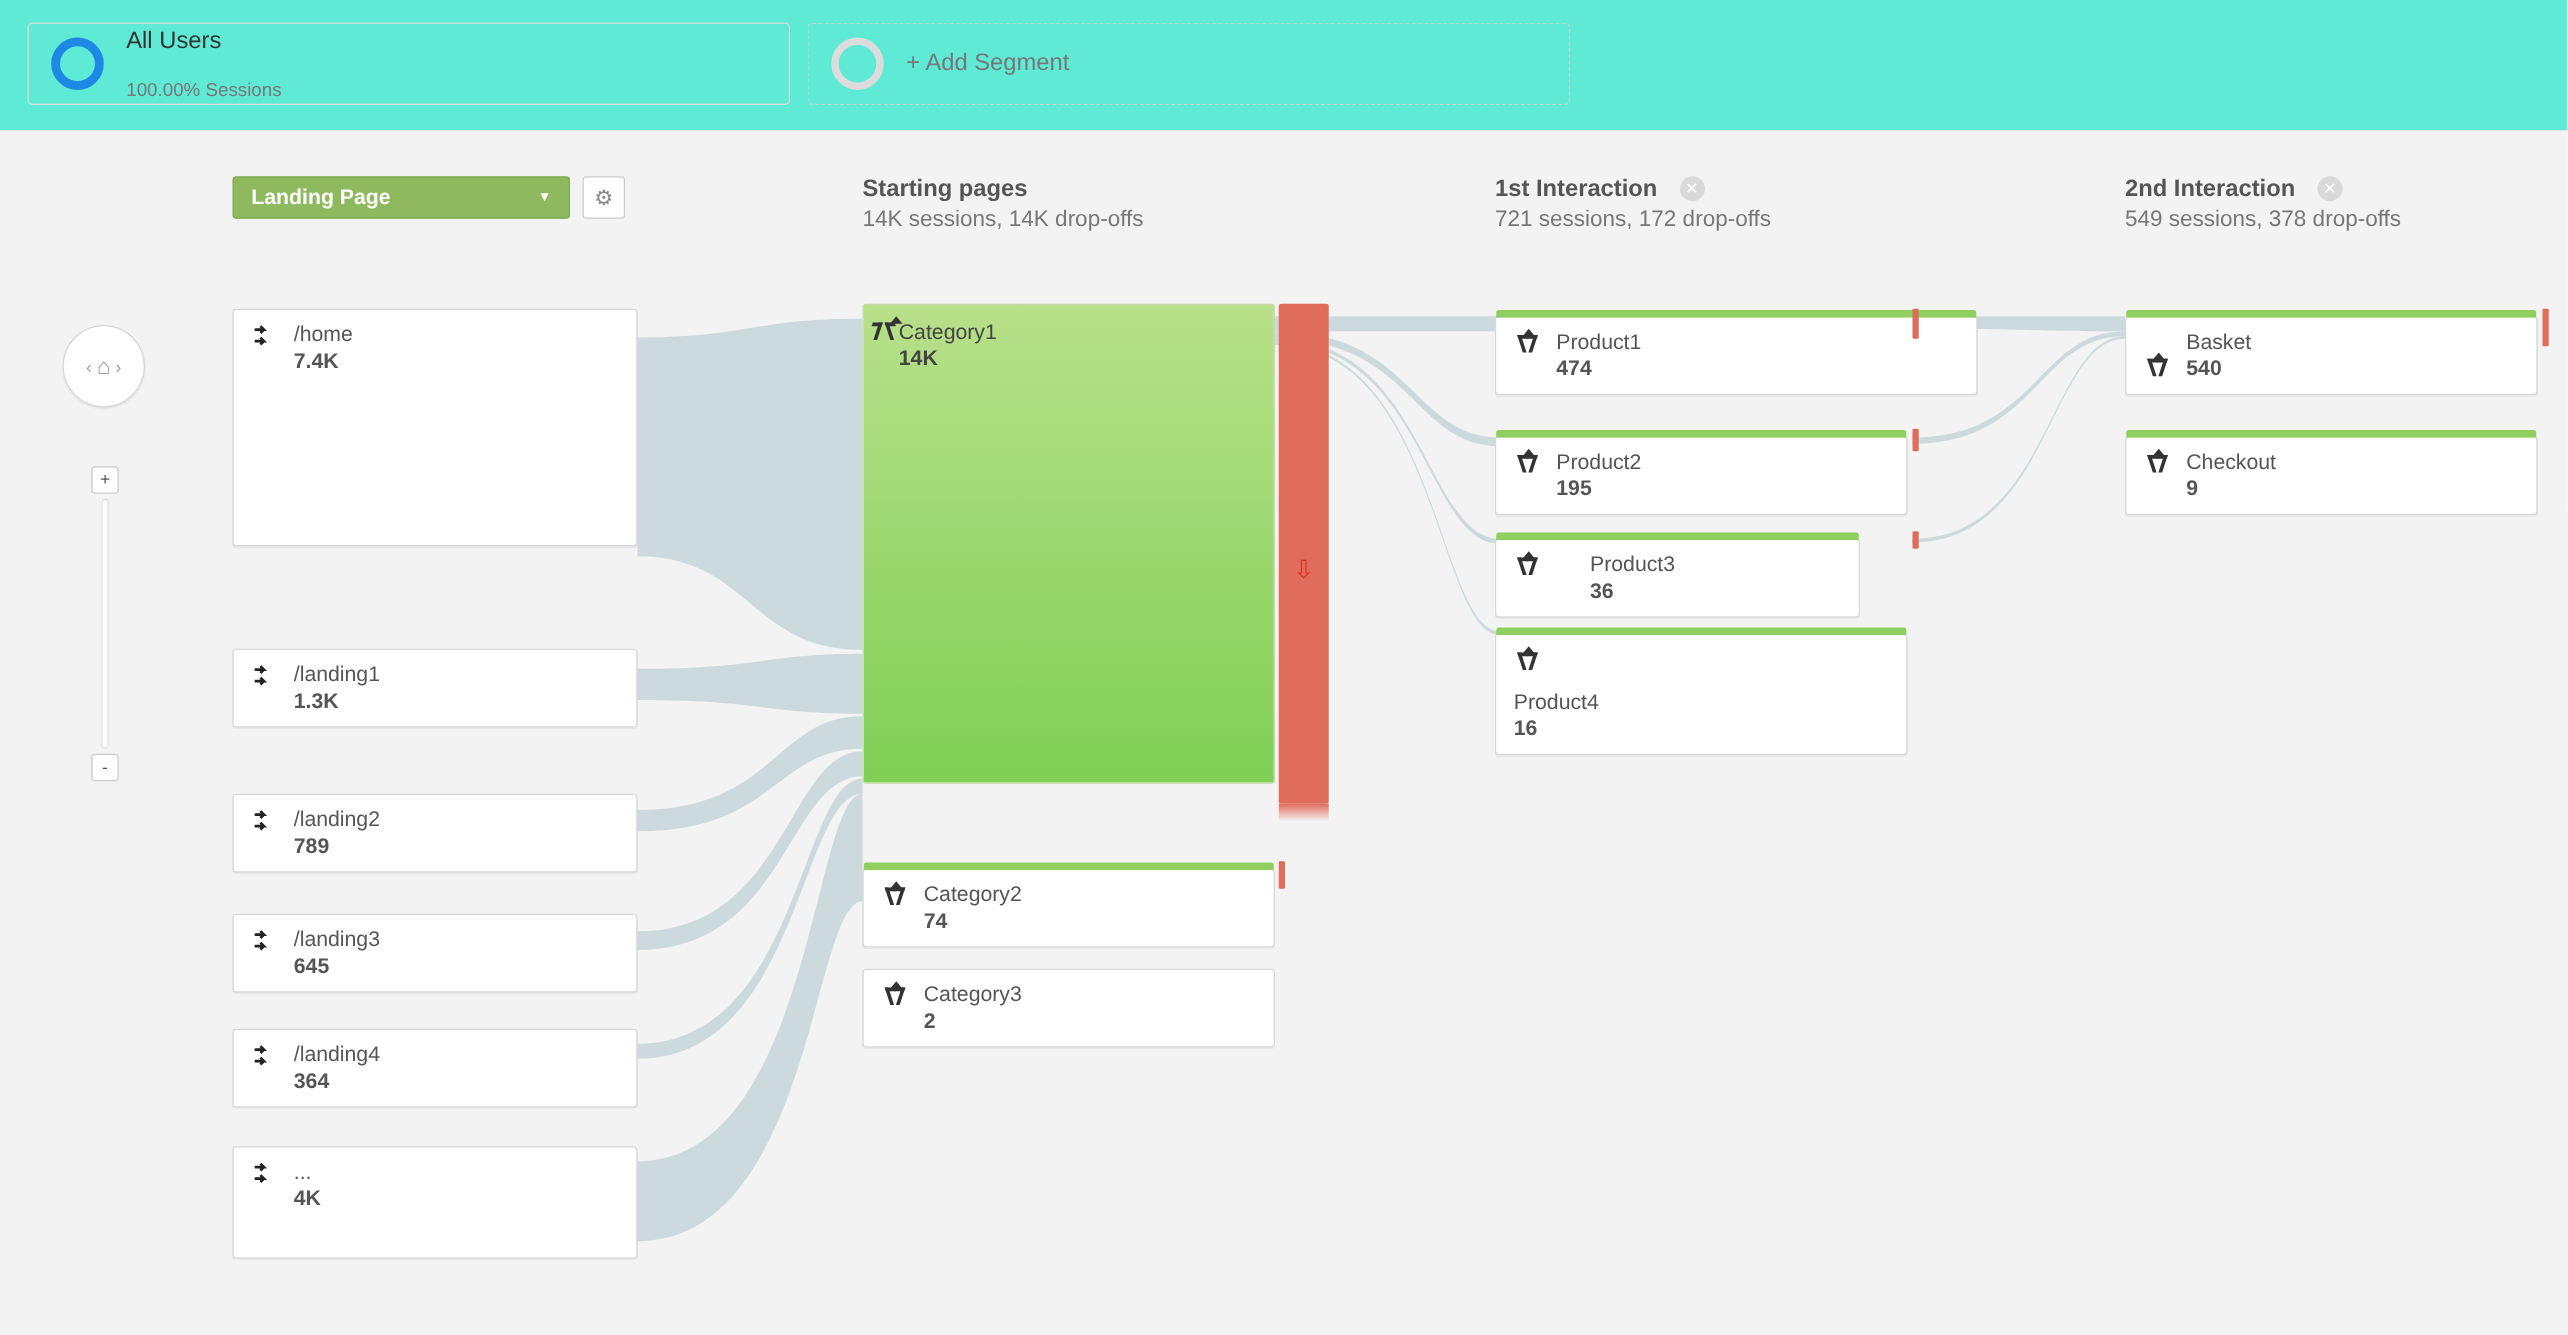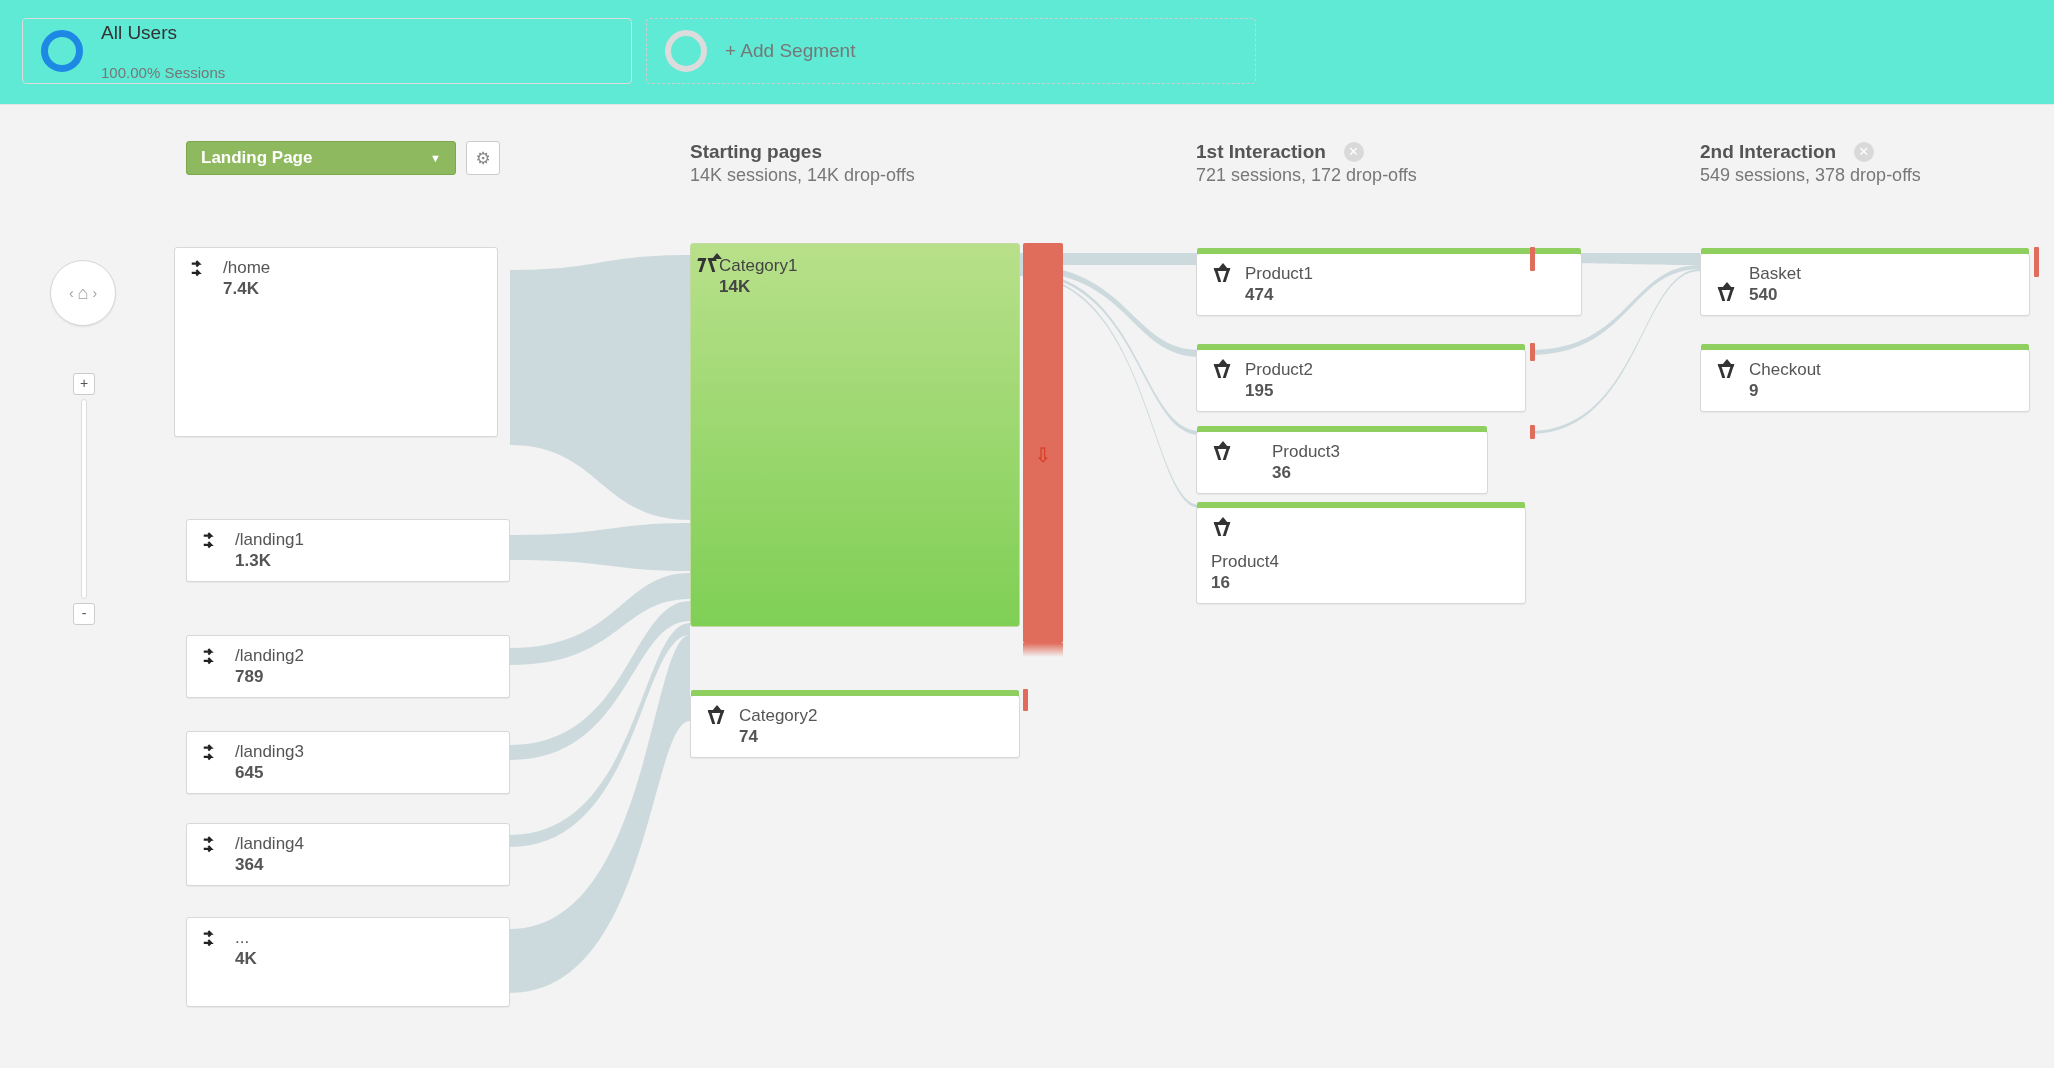--- a/index.html
+++ b/index.html
@@ -128,21 +128,21 @@
       <div class="dim-select">
         <span>Landing Page</span>
         <span class="caret">▼</span>
       </div>
       <div class="gear-btn">
           <span>⚙</span>
         </div>
     </div>
   </div>
 
-  <div class="node" style="left:174px; top:142px; width:324px; height:190px;">
+  <div class="node" style="left:186px; top:142px; width:324px; height:190px;">
     <span class="icon">
         <svg viewBox="0 0 24 20">
           <path d="M3 4 h8 l-3 -3 M11 4 l-3 3" stroke="#222" stroke-width="2.4" fill="none"></path>
           <path d="M3 14 h8 l-3 -3 M11 14 l-3 3" stroke="#222" stroke-width="2.4" fill="none"></path>
         </svg>
       </span>
     <span class="txt">
         <div class="name">/home</div>
         <div class="val">7.4K</div>
       </span>
@@ -230,20 +230,31 @@
         <span class="icon-merge">
           <span class="cap"></span>
         </span>
       </span>
     <span class="txt">
         <div class="name">Category2</div>
         <div class="val">74</div>
       </span>
   </div>
   <div class="tick-red" style="left:1023px; top:584px; height:22px;"></div>
+  <div class="node" style="left:690px; top:670px; width:330px;">
+    <span class="icon">
+        <span class="icon-merge">
+          <span class="cap"></span>
+        </span>
+      </span>
+    <span class="txt">
+        <div class="name">Category3</div>
+        <div class="val">2</div>
+      </span>
+  </div>
 
   <div class="col" style="left:1196px; width:360px;">
     <div class="col-header">
       <span class="col-title">1st Interaction</span>
       <span class="col-close">✕</span>
       <div class="col-sub">721 sessions, 172 drop-offs</div>
     </div>
   </div>
   <div class="node green-top" style="left:1196px; top:148px; width:386px;">
     <span class="icon">

